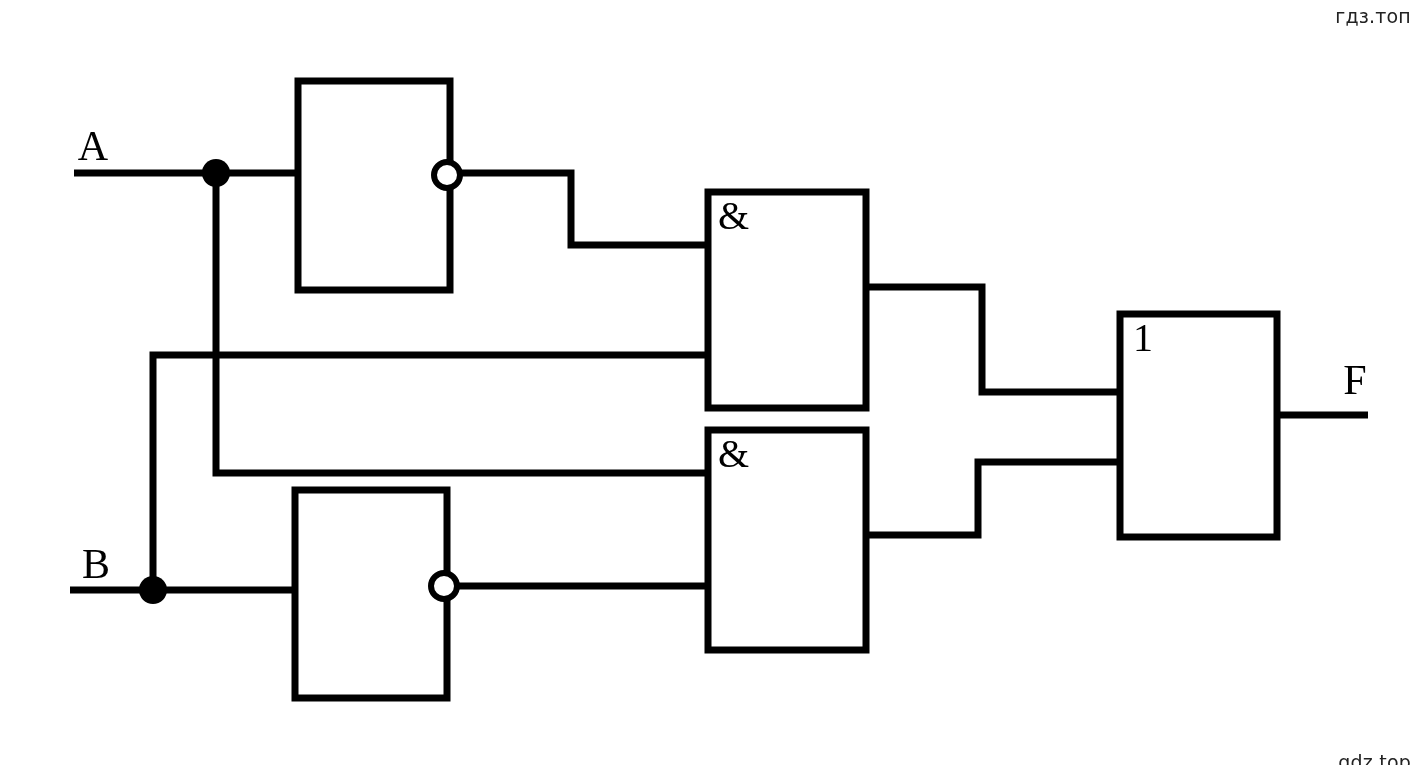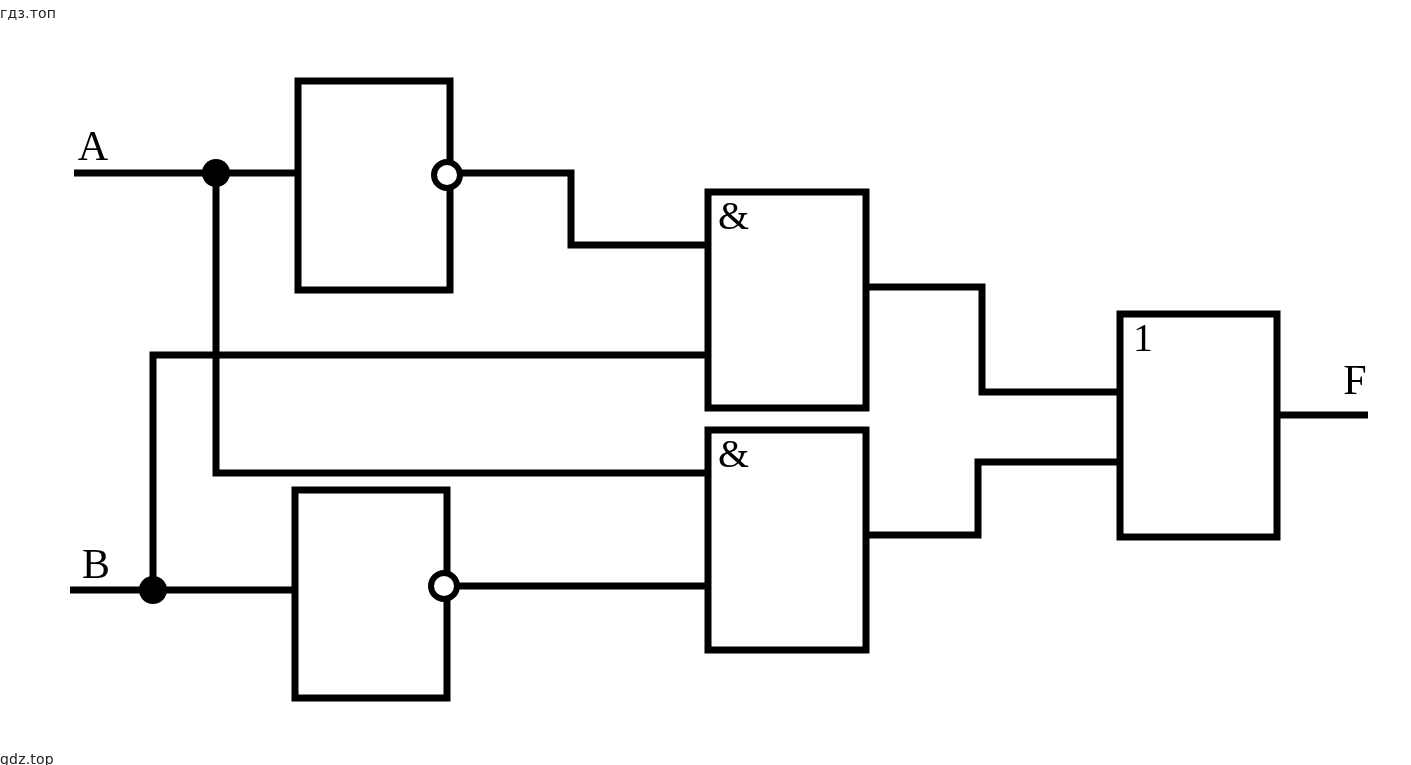--- a/index.html
+++ b/index.html
@@ -11,23 +11,23 @@
     width: 1411px;
     height: 765px;
     position: relative;
     overflow: hidden;
     font-family: "Liberation Serif", serif;
   }
   .watermark {
     position: absolute;
     left: 0;
     width: 1411px;
-    text-align: left;
+    text-align: right;
     font-family: "DejaVu Sans", sans-serif;
-    font-size: 14px;
+    font-size: 19px;
     color: #222222;
     letter-spacing: 0.2px;
   }
   #watermark-top { top: 5px; }
   #watermark-bottom { top: 751px; }
   #circuit-canvas {
     position: absolute;
     left: 0;
     top: 0;
     width: 1411px;

